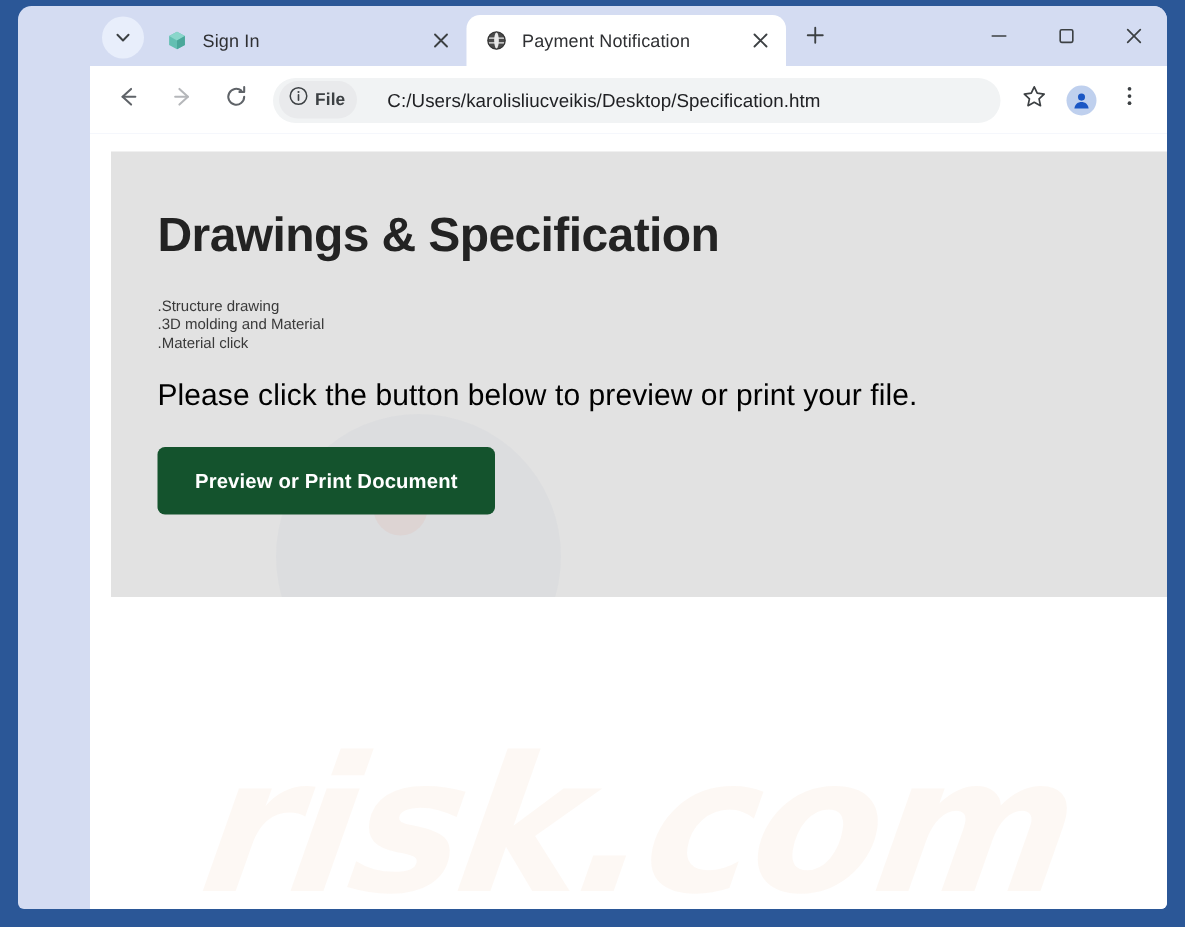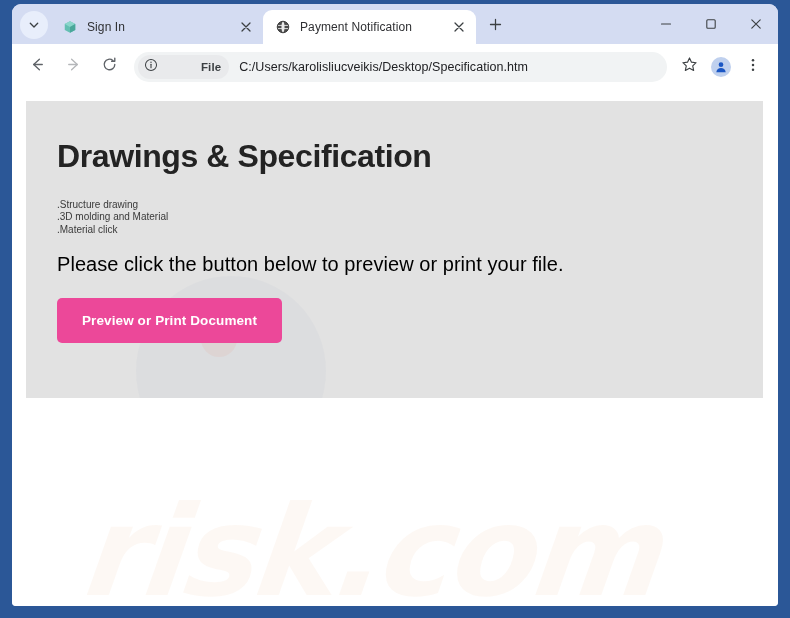--- a/index.html
+++ b/index.html
@@ -19,20 +19,21 @@
   }
 
   
   .browser {
     position: relative;
     width: 766px;
     height: 602px;
     background: #d4dcf2;
     border-radius: 9px 9px 4px 4px;
     overflow: hidden;
+    padding-left: 48px;
   }
 
   
   .tabstrip {
     position: relative;
     height: 40px;
     display: flex;
     align-items: flex-end;
     padding-left: 4px;
     background: #d4dcf2;
@@ -144,26 +145,25 @@
     padding: 3px 8px 3px 6px;
     border-radius: 14px;
     background: #e9eaec;
     flex: 0 0 auto;
   }
   .file-chip .chip-label {
     font-size: 11.5px;
     color: #3c4043;
     font-weight: 600;
     letter-spacing: .1px;
-    margin-left: 39px;
   }
   .url {
     font-size: 12.5px;
     color: #202124;
-    margin-left: 10px;
+    margin-left: 20px;
     white-space: nowrap;
     overflow: hidden;
     text-overflow: ellipsis;
     letter-spacing: .05px;
   }
   .tb-right { display: flex; align-items: center; flex: 0 0 auto; }
   .tb-right .navbtn { margin: 0 1px; }
   .avatar {
     width: 20px; height: 20px;
     border-radius: 50%;
@@ -253,21 +253,21 @@
   }
   p.instruction {
     margin-top: 17px;
     font-size: 20px;
     color: #000000;
     letter-spacing: .05px;
   }
   .cta {
     display: inline-block;
     margin-top: 22px;
-    background: #ec4899;
+    background: #14532d;
     color: #ffffff;
     font-size: 13.5px;
     font-weight: bold;
     border: none;
     border-radius: 5px;
     padding: 15px 25px;
     letter-spacing: .1px;
     cursor: pointer;
     font-family: "Liberation Sans", sans-serif;
   }

